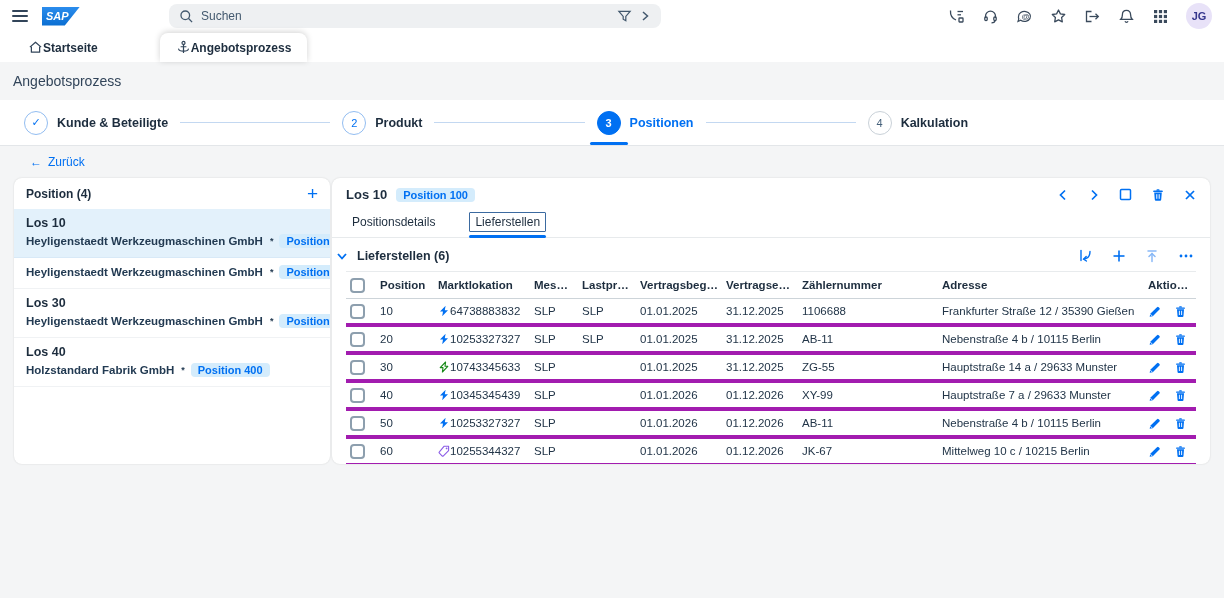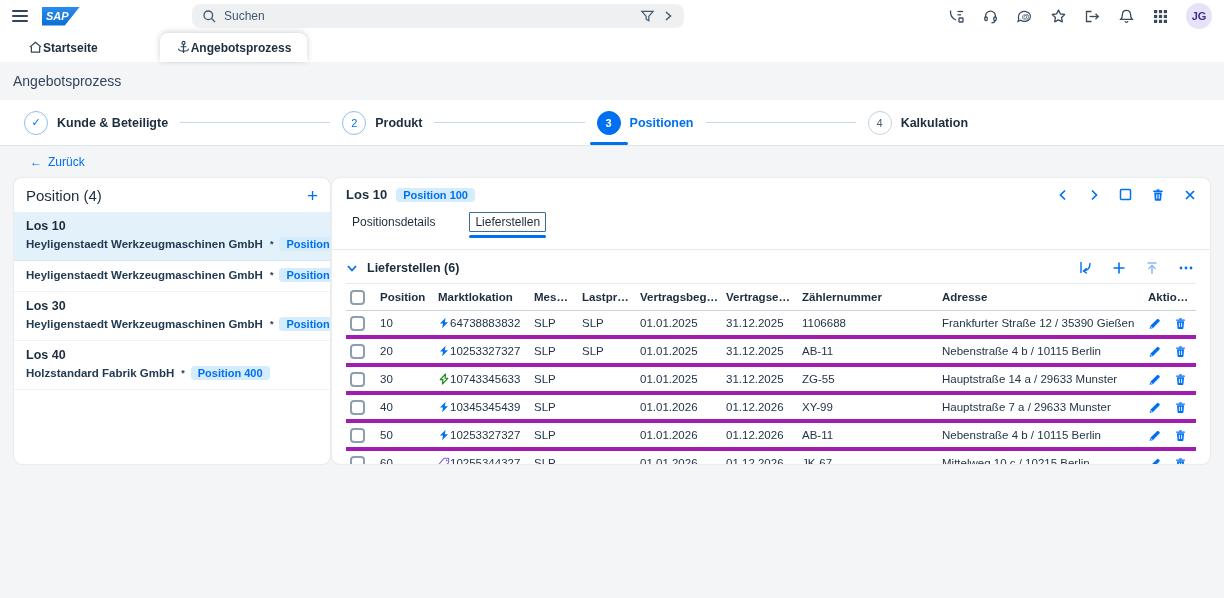--- a/index.html
+++ b/index.html
@@ -6,21 +6,21 @@
   html,body { width:1224px; height:598px; overflow:hidden; }
   body { font-family:"Liberation Sans", sans-serif; background:#f4f5f6; color:#1d2d3e; font-size:12px; }
 
   
   .shell-bar { height:32px; background:#fff; display:flex; align-items:center; padding:0 12px; }
   .hamburger { width:16px; display:flex; flex-direction:column; gap:3px; cursor:pointer; margin-right:14px; }
   .hamburger i { display:block; height:2px; background:#32455a; border-radius:1px; }
   .sap-logo { height:19px; width:38px; background:linear-gradient(180deg,#2a8ced,#0a6ed1);
     clip-path:polygon(0 0,100% 0,60% 100%,0 100%); color:#fff; font-weight:bold; font-style:italic;
     font-size:11px; display:flex; align-items:center; padding-left:4px; }
-  .search-wrap { margin-left:112px; width:492px; height:24px; background:#eef0f2; border-radius:8px;
+  .search-wrap { margin-left:89px; width:492px; height:24px; background:#eef0f2; border-radius:8px;
     display:flex; align-items:center; padding:0 10px; gap:7px; }
   .search-wrap input { flex:1; border:none; background:transparent; outline:none; font:inherit; font-size:12px; color:#32455a; }
   .search-wrap input::placeholder { color:#42586e; }
   .shell-right { margin-left:auto; display:flex; align-items:center; gap:17px; }
   .sicon { width:17px; height:17px; display:block; cursor:pointer; }
   .sicon svg, .micon svg { display:block; }
   .avatar { width:26px; height:26px; border-radius:50%; background:#e8e2f8; color:#35368d; font-weight:bold;
     font-size:11px; display:flex; align-items:center; justify-content:center; cursor:pointer; }
 
   
@@ -51,43 +51,43 @@
   
   .back-row { padding:9px 0 7px 30px; }
   .back-link { color:#0070f2; font-size:12px; display:inline-flex; gap:6px; align-items:center; cursor:pointer; }
   .panels { display:flex; margin:2px 14px 0; gap:2px; align-items:stretch; height:286px; }
   .card { background:#fff; border-radius:8px; box-shadow:0 0 2px rgba(0,0,0,.14); }
   .left-card { width:316px; flex:none; display:flex; flex-direction:column; overflow:hidden; }
   .right-card { flex:1; display:flex; flex-direction:column; overflow:hidden; }
 
   
   .left-head { display:flex; align-items:center; justify-content:space-between; padding:9px 12px 8px; }
-  .left-title { font-weight:400; font-size:15px;text-align:right; }
+  .left-title { font-weight:700; font-size:12px;text-align:right; }
   .plus-btn { color:#0070f2; font-size:19px; line-height:14px; cursor:pointer; font-weight:400; }
   .pos-item { padding:7px 12px 9px; border-bottom:1px solid #f0f2f4; cursor:pointer; }
   .pos-item.selected { background:#e3f1fb; border-bottom-color:#d8e9f7; }
   .pos-title { font-weight:700; font-size:12.5px; margin-bottom:4px; }
   .pos-sub { display:flex; align-items:center; gap:3px; font-size:11.5px; font-weight:600; color:#223a52; flex-wrap:nowrap; }
   .pos-sub .company { white-space:nowrap; }
   .marker { font-size:9px; vertical-align:top; margin:0 3px 0 4px; color:#223a52; }
   .badge { background:#d4ecfc; color:#0070f2; font-weight:600; font-size:11px; padding:1px 7px;
     border-radius:4px; white-space:nowrap; }
 
   
   .detail-head { display:flex; align-items:center; padding:9px 14px 5px; }
   .detail-title { font-weight:700; font-size:13px; margin-right:9px; }
   .detail-actions { margin-left:auto; display:flex; align-items:center; gap:19px; }
   .dicon { color:#0070f2; cursor:pointer; display:flex; }
-  .detail-tabs { display:flex; gap:28px; padding:3px 14px 12px; border-bottom:1px solid #e7eaec; }
+  .detail-tabs { display:flex; gap:28px; padding:3px 14px 0; border-bottom:1px solid #e7eaec; }
   .dtab { padding:5px 0 8px; font-size:12px; color:#1d2d3e; cursor:pointer; position:relative; }
   .dtab .tab-label { padding:2px 5px; border:1px solid transparent; }
   .dtab.active .tab-label { border-color:#3b6aa0; border-radius:1px; }
   .dtab.active::after { content:""; position:absolute; left:0; right:0; bottom:-1px; height:3px;
     background:#0070f2; border-radius:2px; }
-  .section-row { display:flex; align-items:center; padding:10px 16px 7px 14px; }
+  .section-row { display:flex; align-items:center; padding:10px 16px 7px 4px; }
   .chev { color:#0070f2; margin-right:9px; display:flex; cursor:pointer; }
   .section-title { font-weight:700; font-size:12.5px; }
   .section-actions { margin-left:auto; display:flex; gap:19px; align-items:center; }
 
   
   .table { margin:1px 14px 0; }
   .thead, .trow { display:grid; grid-template-columns:30px 58px 96px 48px 58px 86px 76px 140px 1fr 52px;
     align-items:center; min-height:28px; }
   .thead { font-weight:700; font-size:11.5px; border-top:1px solid #e8ebed; border-bottom:1px solid #cdd4d9; }
   .trow { border-bottom:4px solid #a21caf; font-size:11.5px; color:#223548; }

